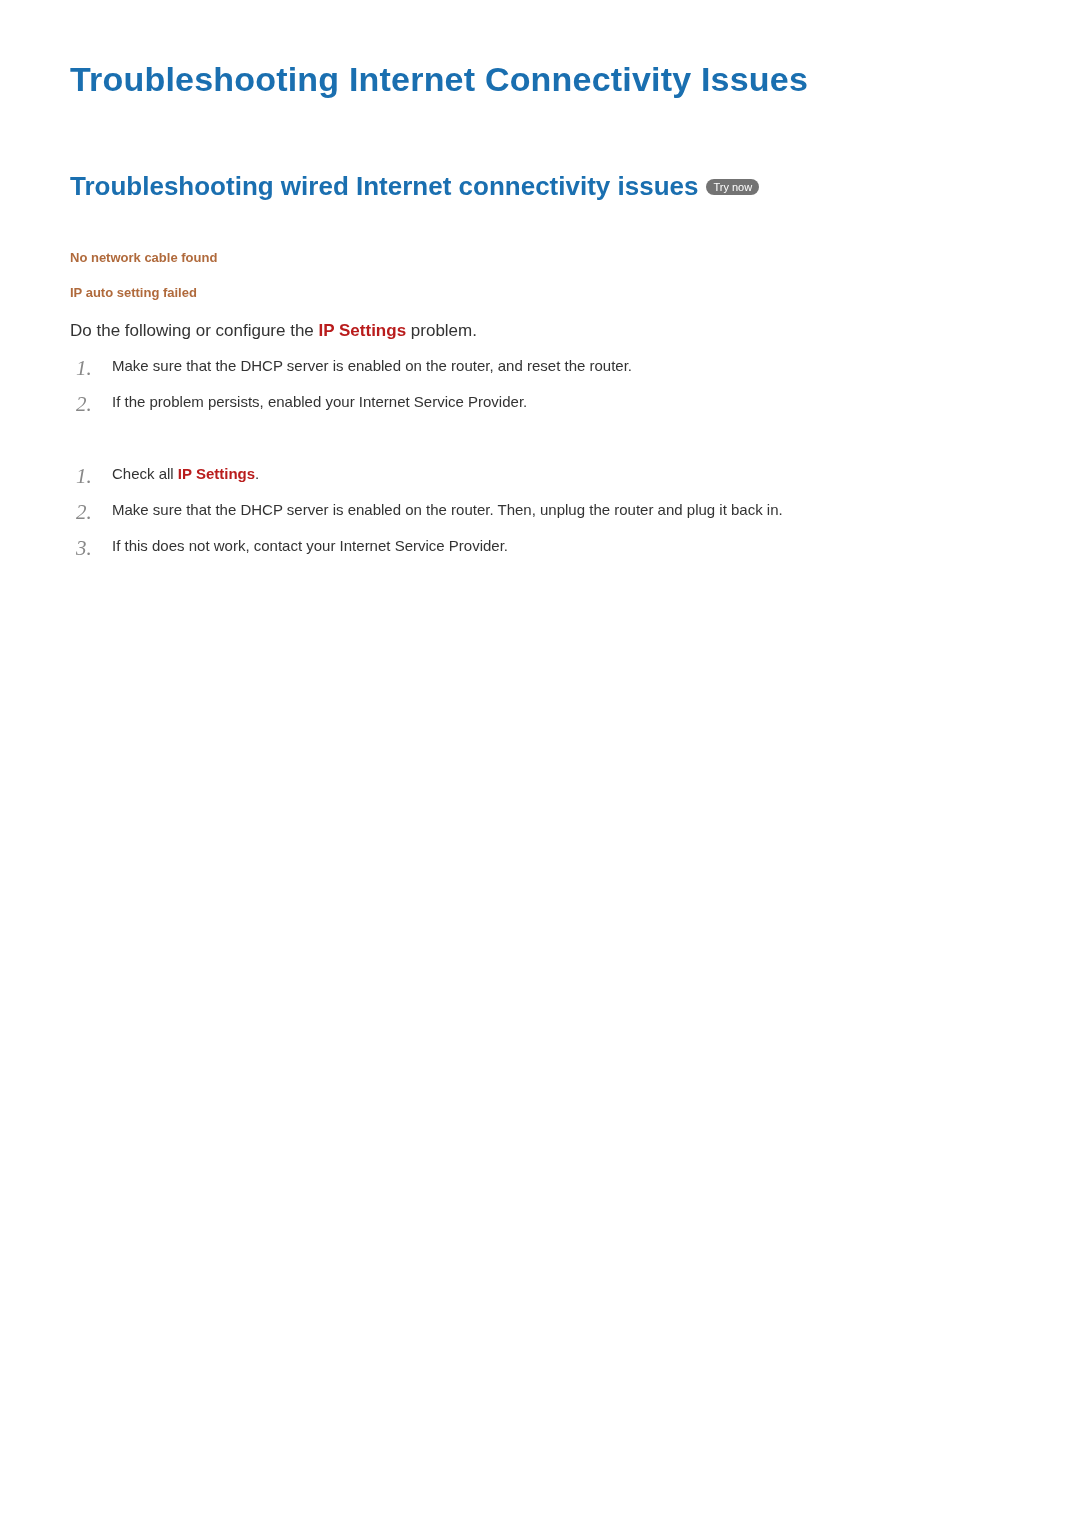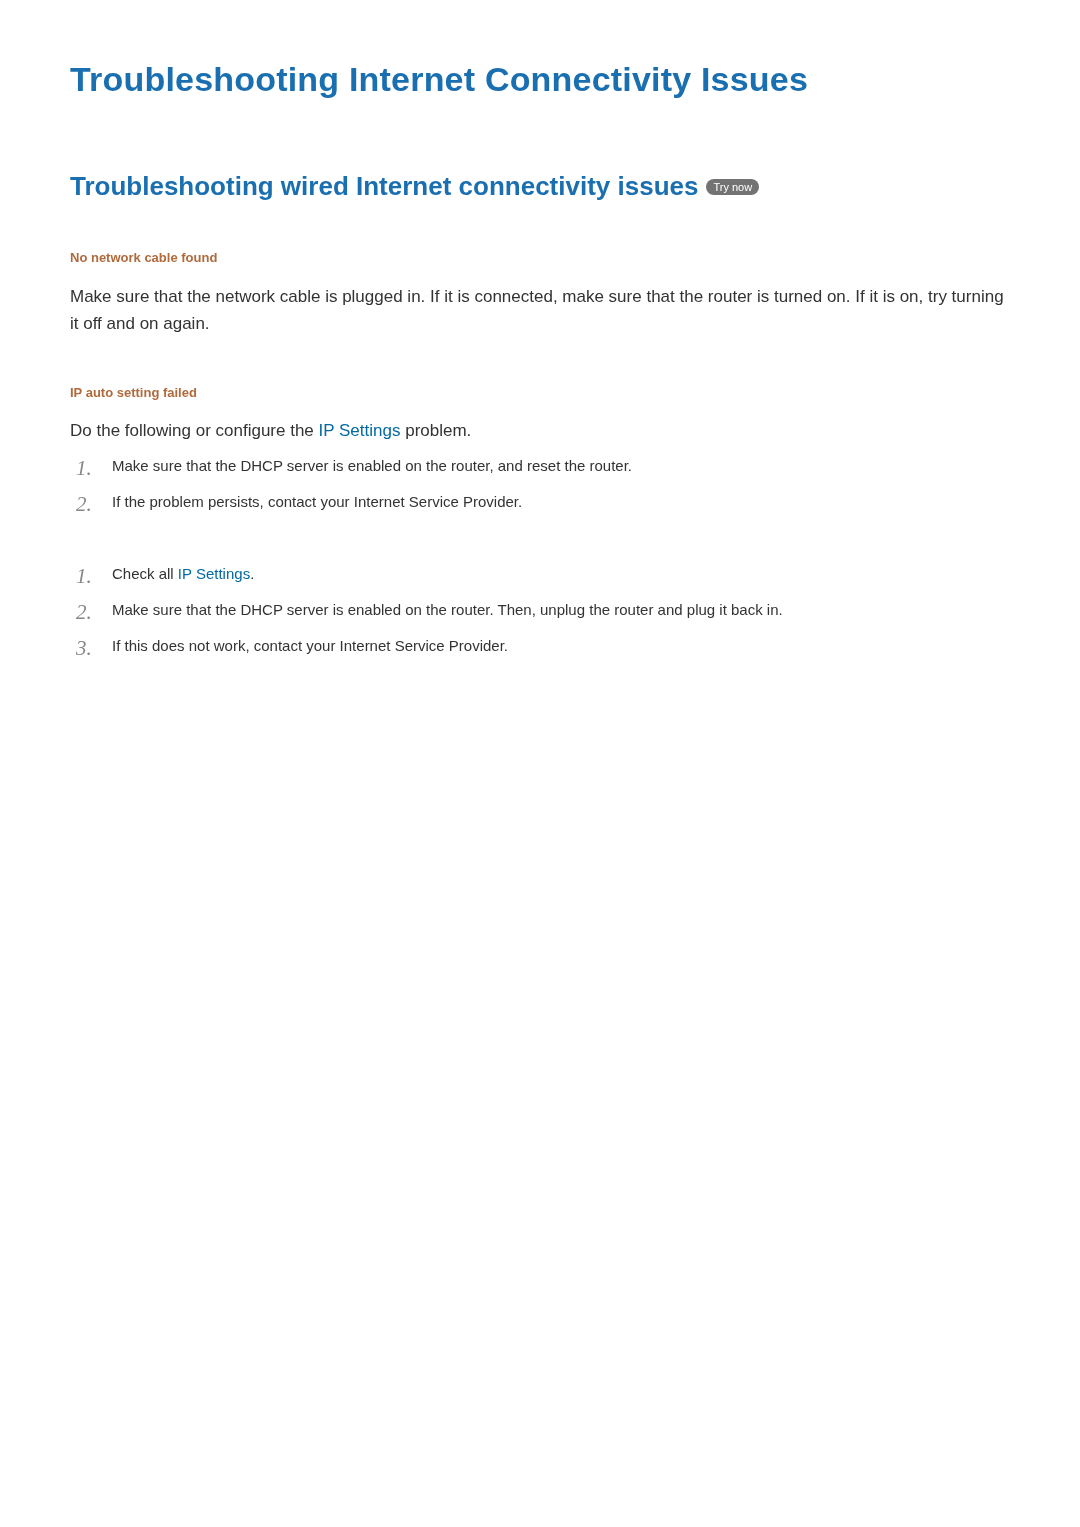--- a/index.html
+++ b/index.html
@@ -54,22 +54,22 @@
       line-height: 1.6;
       margin-bottom: 48px;
     }
     .intro-text {
       color: #333;
       font-size: 17px;
       line-height: 1.5;
       margin-bottom: 10px;
     }
     .bold-link {
-      color: #0369a1;
-      font-weight: normal;
+      color: #b91c1c;
+      font-weight: bold;
     }
     ol.numbered {
       list-style: none;
       counter-reset: item;
       padding-left: 6px;
       margin-bottom: 48px;
     }
     ol.numbered li {
       counter-increment: item;
       position: relative;
@@ -98,31 +98,30 @@
 
 <h1 class="page-title">Troubleshooting Internet Connectivity Issues</h1>
 
 <h2 class="section-title">
   <span>Troubleshooting wired Internet connectivity issues</span>
   <span class="try-now-badge">Try now</span>
 </h2>
 
 <div class="section-block">
   <h3 class="sub-heading">No network cable found</h3>
-  <p class="body-text">Make sure that the network cable is plugged in. If it is connected, make sure that the router is turned on. If it is on, try turning it off and on again.</p>
 </div>
 
 <div class="section-block">
   <h3 class="sub-heading">IP auto setting failed</h3>
   <p class="intro-text">
     <span>Do the following or configure the </span><span class="bold-link">IP Settings</span><span> problem.</span>
   </p>
   <ol class="numbered">
     <li>Make sure that the DHCP server is enabled on the router, and reset the router.</li>
-    <li>If the problem persists, contact your Internet Service Provider.</li>
+    <li>If the problem persists, enabled your Internet Service Provider.</li>
   </ol>
 </div>
 
 <div class="section-block">
   <ol class="numbered">
     <li>
       <span>Check all </span><span class="bold-link">IP Settings</span><span>.</span>
     </li>
     <li>Make sure that the DHCP server is enabled on the router. Then, unplug the router and plug it back in.</li>
     <li>If this does not work, contact your Internet Service Provider.</li>

